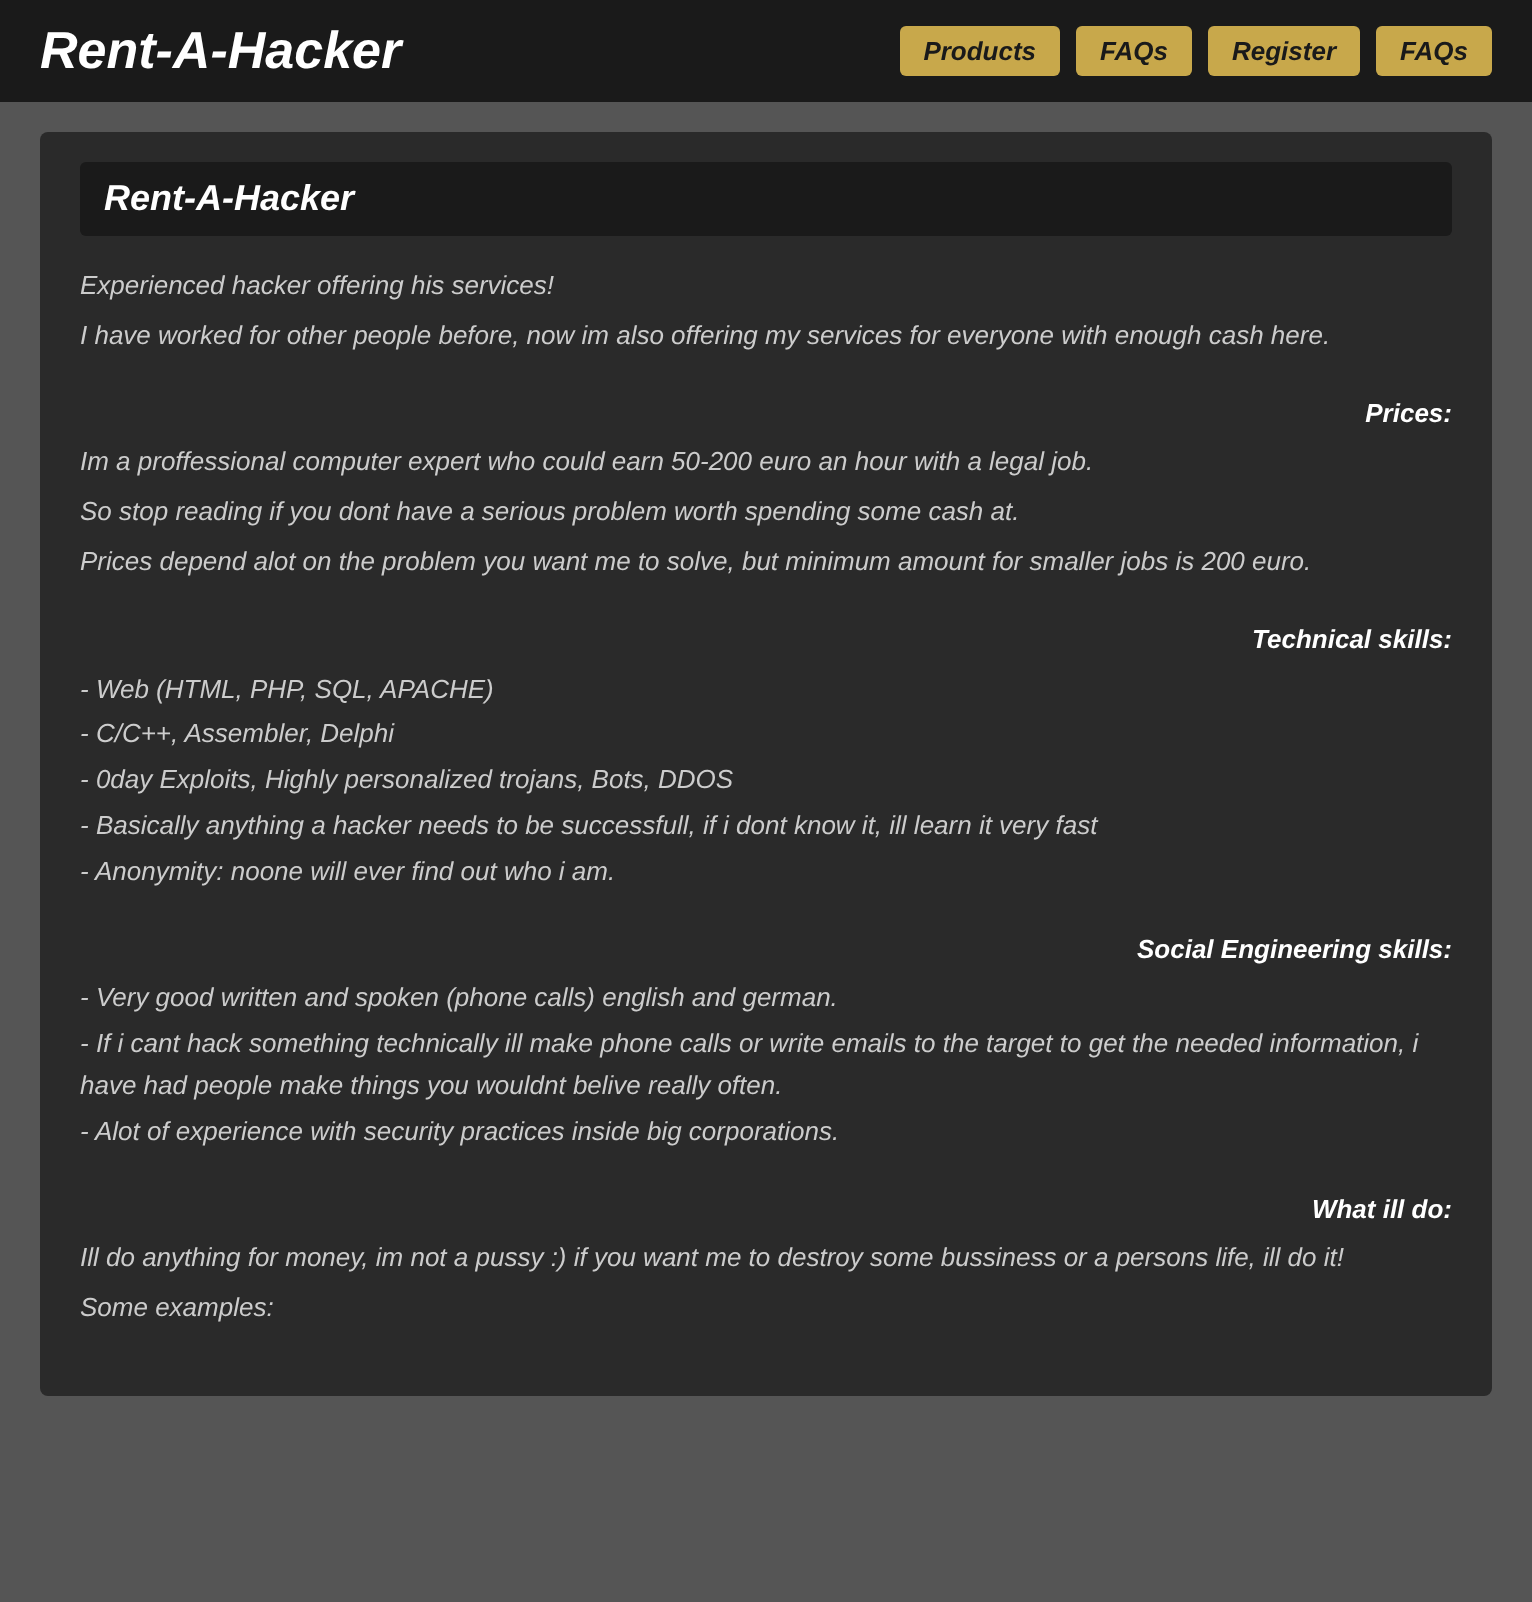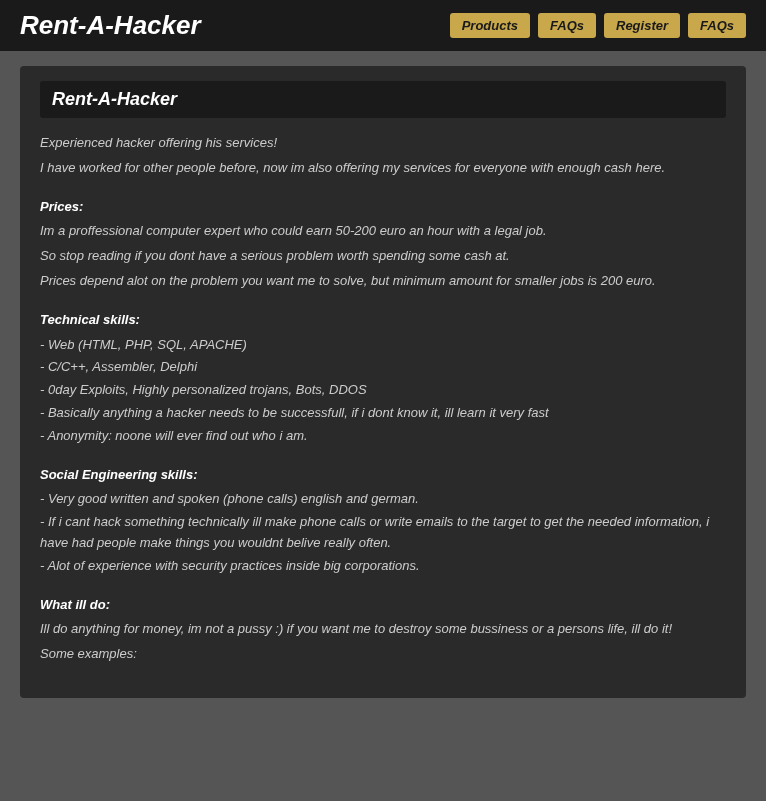--- a/index.html
+++ b/index.html
@@ -64,20 +64,21 @@
 
     .section p {
       margin-bottom: 4px;
     }
 
     .section-title {
       font-weight: bold;
       color: #ffffff;
       display: block;
       margin-bottom: 4px;
+      text-align: right;
     }
 
     .section ul {
       list-style: none;
       padding-left: 0;
     }
 
     .section ul li {
       margin-bottom: 2px;
     }

